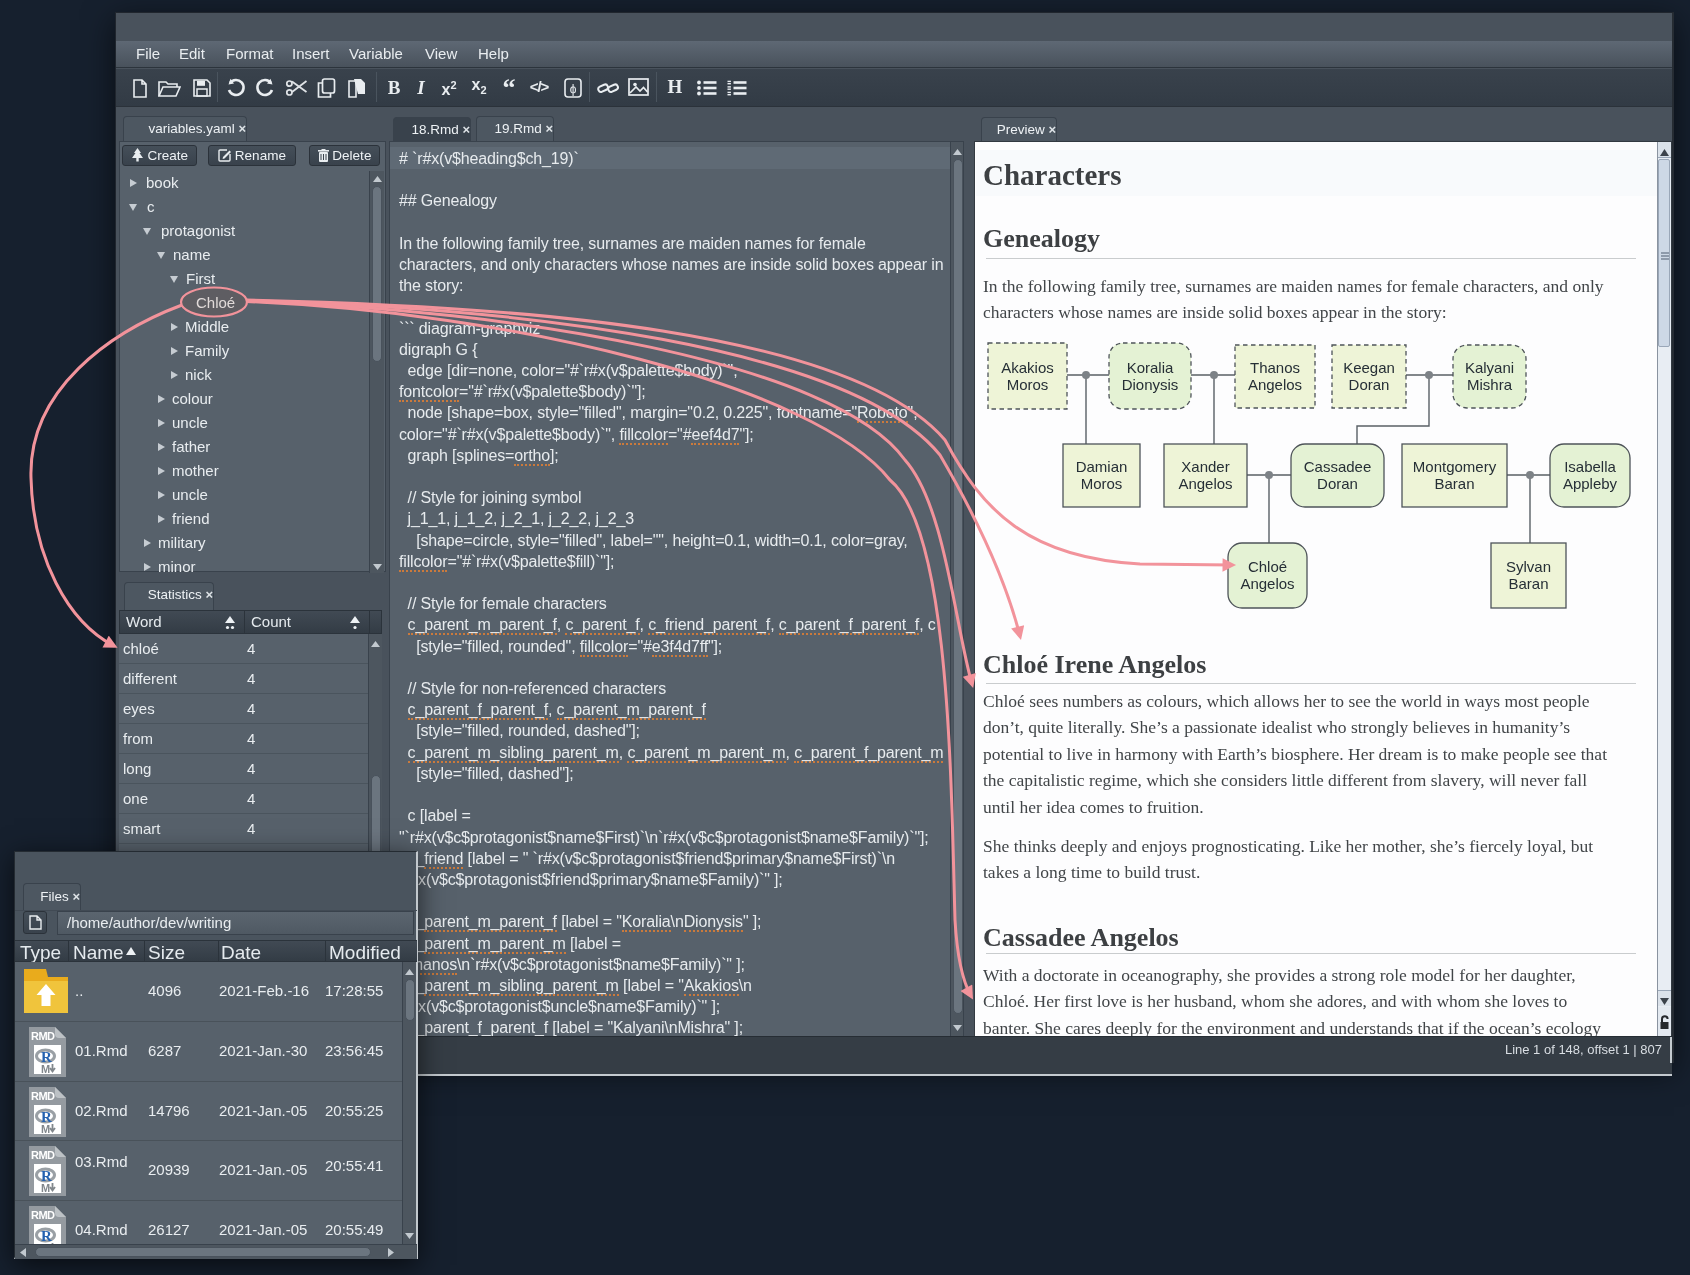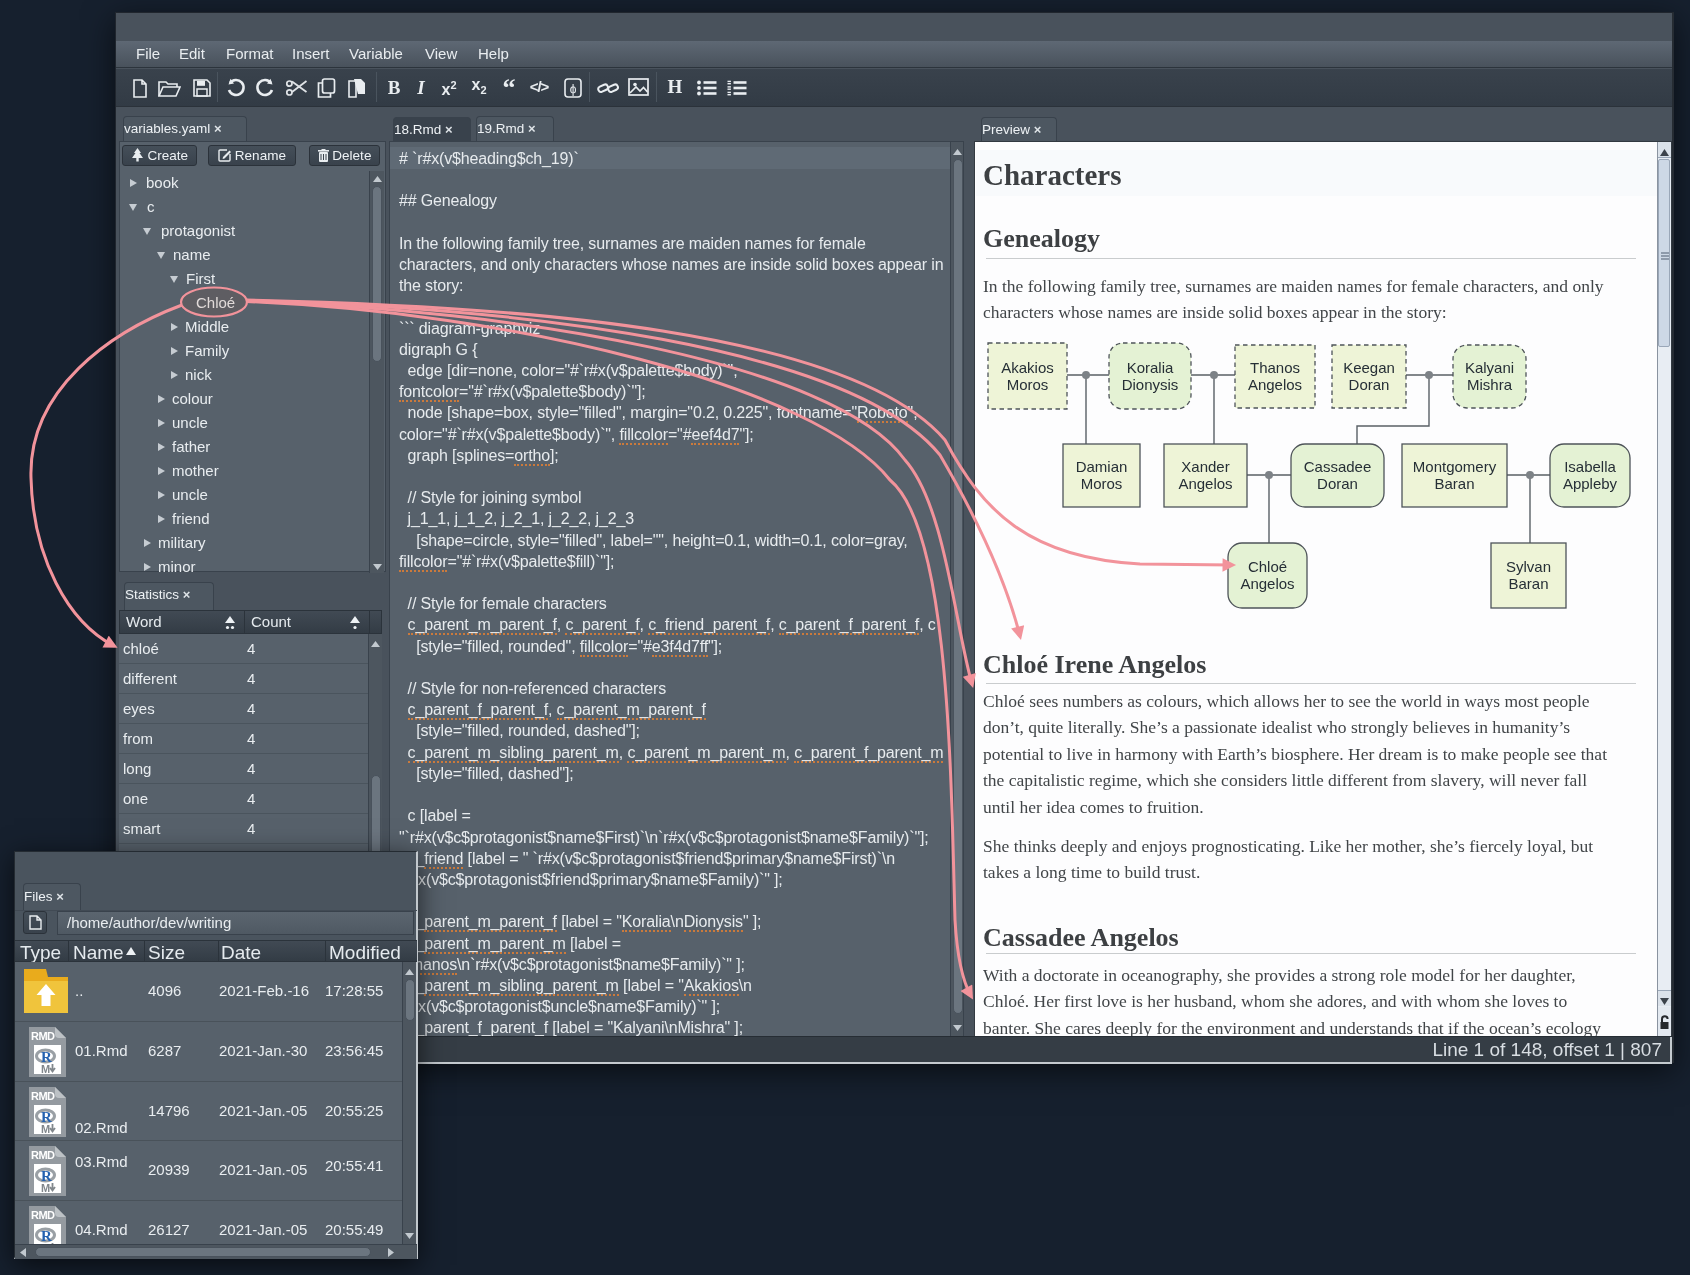--- a/index.html
+++ b/index.html
@@ -9,21 +9,21 @@
 
 #w1{left:115px;top:12px;width:1559px;height:1051px;background:#49525c;box-shadow:0 8px 30px rgba(0,0,0,.6);border-left:1px solid #20262e;border-top:1px solid #20262e;border-right:2px solid #262c33;border-bottom:none}
 .tbar{left:0;top:0;width:100%;height:28px;background:#3b3b3b;color:#9aa0a5}
 .tbar .ttl{width:100%;text-align:center;line-height:28px;font-size:15px;font-weight:bold;color:#95989b}
 .menu{left:0;top:28px;width:100%;height:27px;background:linear-gradient(#5e6874,#49525c);border-bottom:1px solid #2c343c}
 .menu span{position:absolute;top:0;line-height:26px;font-size:15px;color:#e9edf0}
 .tools{left:0;top:56px;width:100%;height:38px;background:linear-gradient(#39424c,#323b45);border-bottom:1px solid #2b323a}
 .tsep{top:3px;width:1px;height:30px;background:#262d35;border-right:1px solid #4a545e}
 .ticon{top:9px;width:26px;height:22px;color:#e9edf0;text-align:center}
 
-.tab{height:26px;background:#4d5761;border:1px solid #39424c;border-bottom:none;border-radius:4px 4px 0 0;color:#eef2f5;font-size:13.5px;line-height:24px;text-align:left}
+.tab{height:26px;background:#4d5761;border:1px solid #39424c;border-bottom:none;border-radius:4px 4px 0 0;color:#eef2f5;font-size:13.5px;line-height:24px;text-align:right}
 .tab .x{font-weight:bold;font-size:13px;color:#dfe4e8}
 .tabdark{background:#39424c}
 
 #lpanel{left:3px;top:128px;width:267px;height:431px;background:#57616b;border:1px solid #39424c;border-top:1px solid #39424c}
 .btn{top:3px;height:21px;background:linear-gradient(#454f59,#39424c);border:1px solid #2b323a;border-radius:3px;color:#eef2f5;font-size:13.5px;line-height:19px;text-align:center}
 .trow{left:0;width:250px;height:24px;color:#e9edf0;font-size:15px;line-height:24px}
 .tri-r{width:0;height:0;border-left:7px solid #c6ccd2;border-top:4.5px solid transparent;border-bottom:4.5px solid transparent;top:8px}
 .tri-d{width:0;height:0;border-top:7px solid #c6ccd2;border-left:4.5px solid transparent;border-right:4.5px solid transparent;top:9px}
 
 .sbv{background:#4d565f;border-left:1px solid #39424c}
@@ -39,21 +39,21 @@
 
 #prev{left:858px;top:128px;width:698px;height:906px;background:#fdfdfe;border:1px solid #333a41;overflow:hidden;font-family:"Liberation Serif",serif;color:#3b3b3b}
 #prev h1{font-size:29px;color:#3d4043}
 #prev h2{font-size:26px;color:#3d4043}
 #prev .rule{height:1px;background:#c9ccce}
 #prev p{font-size:17.5px;line-height:26.4px;color:#414548}
 
 .lsb{background:#e8edf3;border-left:1px solid #8a93a0}
 .lsbthumb{background:#cdd8e6;border:1px solid #9aa7b8;border-radius:2px}
 
-.status{left:0;top:1023px;width:100%;height:28px;background:#353d45;border-top:1px solid #262d34;border-bottom:2px solid #c4cacf;color:#d9dee3;font-size:19px;line-height:25px}
+.status{left:0;top:1023px;width:100%;height:40px;background:#353d45;border-top:1px solid #262d34;border-bottom:2px solid #c4cacf;color:#d9dee3;font-size:13px;line-height:25px}
 
 #w2{left:14px;top:851px;width:404px;height:408px;background:#4a545e;box-shadow:0 6px 26px rgba(0,0,0,.65);border:1px solid #242b32;border-right:2px solid #c2c8cd;border-bottom:2px solid #c2c8cd}
 .w2row{height:60px;border-bottom:1px solid #49525a;color:#e9edf0;font-size:15px}
 .whead{background:linear-gradient(#414a54,#333c45);border-top:1px solid #2b333b;border-bottom:1px solid #2b333b;color:#e5eaee;font-size:19px}
 </style>
 </head>
 <body>
 
 <div class="a" id="w1">
   <div class="a menu">
@@ -508,21 +508,21 @@
       <svg class="a rmdi" style="left:13px;top:5px" width="40" height="50" viewBox="0 0 40 50">
           <path d="M1 0 H27 L38 11 V50 H1 Z" fill="#949aa0"></path>
           <path d="M27 0 L38 11 H31 Q27 11 27 7 Z" fill="#bcc1c5"></path>
           <text x="3" y="12.5" font-size="11" font-weight="bold" fill="#ffffff" font-family="Liberation Sans" letter-spacing="-0.5">RMD</text>
           <rect x="6" y="18" width="27" height="29" fill="#ffffff"></rect>
           <ellipse cx="17.5" cy="29" rx="9" ry="6" fill="none" stroke="#9aa0a5" stroke-width="3"></ellipse>
           <text x="13" y="35" font-size="15" font-weight="bold" fill="#2562b0" font-family="Liberation Serif">R</text>
           <text x="13" y="45.5" font-size="11" font-weight="bold" fill="#81878c" font-family="Liberation Sans">M</text>
           <path d="M24.5 37 V43 M22 41 L24.5 44.5 L27 41" stroke="#81878c" stroke-width="1.8" fill="none"></path>
         </svg>
-      <span class="a" style="left:60px;top:37px">02.Rmd</span>
+      <span class="a" style="left:60px;top:20px">02.Rmd</span>
         <span class="a" style="left:133px;top:20px">14796</span>
         <span class="a" style="left:204px;top:20px">2021-Jan.-05</span>
         <span class="a" style="left:310px;top:20px">20:55:25</span>
     </div>
     <div class="a w2row" style="left:0;top:179px;width:387px">
       <svg class="a rmdi" style="left:13px;top:5px" width="40" height="50" viewBox="0 0 40 50">
           <path d="M1 0 H27 L38 11 V50 H1 Z" fill="#949aa0"></path>
           <path d="M27 0 L38 11 H31 Q27 11 27 7 Z" fill="#bcc1c5"></path>
           <text x="3" y="12.5" font-size="11" font-weight="bold" fill="#ffffff" font-family="Liberation Sans" letter-spacing="-0.5">RMD</text>
           <rect x="6" y="18" width="27" height="29" fill="#ffffff"></rect>

